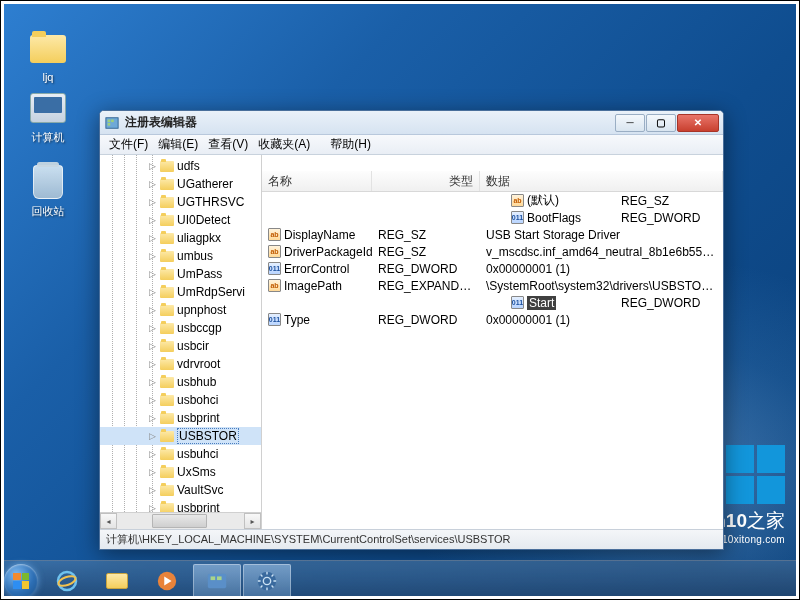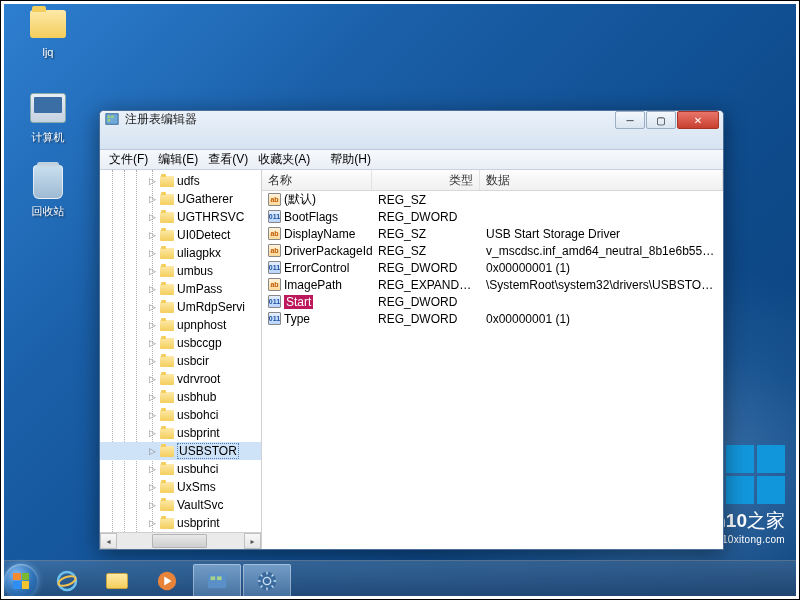--- a/index.html
+++ b/index.html
@@ -16,21 +16,21 @@
 .desktop-icon .ic { width: 40px; height: 40px; margin-bottom: 2px; display: flex; align-items: center; justify-content: center; }
 .ic-folder { background: linear-gradient(#fde9a8, #f4ce5c); border-radius: 3px; width: 36px; height: 28px; position: relative; }
 .ic-folder::before { content: ''; position: absolute; top: -4px; left: 2px; width: 14px; height: 6px; background: #f4ce5c; border-radius: 2px 2px 0 0; }
 .ic-computer { width: 36px; height: 30px; background: linear-gradient(#e8eef5,#c5d2e0); border: 1px solid #8aa; border-radius: 3px; position: relative; }
 .ic-computer::after { content: ''; position: absolute; top: 3px; left: 3px; right: 3px; height: 16px; background: #3a6ea5; border-radius: 1px; }
 .ic-bin { width: 30px; height: 34px; background: linear-gradient(rgba(220,235,245,0.9), rgba(180,200,215,0.85)); border-radius: 4px 4px 6px 6px; border: 1px solid rgba(255,255,255,0.6); position: relative; }
 .ic-bin::before { content: ''; position: absolute; top: -4px; left: 3px; right: 3px; height: 5px; background: rgba(200,215,225,0.95); border-radius: 3px; }
 
 
 .window { position: absolute; left: 99px; top: 110px; width: 625px; height: 440px; background: #fff; border: 1px solid #4a6f9b; border-radius: 5px 5px 0 0; box-shadow: 0 4px 22px rgba(0,0,0,0.45); display: flex; flex-direction: column; overflow: hidden; }
-.titlebar { height: 39px; background: linear-gradient(#eaf1f9,#d6e3f1); display: flex; align-items: flex-start; padding: 0 4px; border-bottom: 1px solid #b8c8dc; }
+.titlebar { height: 24px; background: linear-gradient(#eaf1f9,#d6e3f1); display: flex; align-items: center; padding: 0 4px; border-bottom: 1px solid #b8c8dc; font-weight: bold; }
 .titlebar .app-icon { width: 16px; height: 16px; margin-right: 5px; display: flex; align-items: center; justify-content: center; }
 .titlebar .app-icon svg { width: 14px; height: 14px; }
 .titlebar .title { font-size: 12px; color: #222; flex: 1; }
 .win-controls { display: flex; gap: 1px; }
 .win-btn { width: 30px; height: 18px; display: flex; align-items: center; justify-content: center; border: 1px solid #9aaec4; background: linear-gradient(#f4f8fc,#d9e5f0); border-radius: 2px; font-size: 10px; cursor: pointer; }
 .win-btn.close { background: linear-gradient(#e9756a,#c8402f); border-color: #a83428; color: #fff; width: 42px; }
 .menubar { height: 20px; background: linear-gradient(#f7f9fc,#e9eef5); border-bottom: 1px solid #c8d2dd; display: flex; align-items: center; font-size: 12px; padding-left: 4px; }
 .menubar span { padding: 0 5px; cursor: pointer; }
 .content { flex: 1; display: flex; overflow: hidden; }
 .tree-pane { width: 162px; background: #fff; border-right: 1px solid #d0d0d0; overflow: hidden; position: relative; }
@@ -41,56 +41,56 @@
 .tree-item .fld::before { content: ''; position: absolute; top: -2px; left: 1px; width: 5px; height: 3px; background: #f4ce5c; border-radius: 1px 1px 0 0; }
 .tree-item.selected { background: #cfe3f8; }
 .tree-item.selected .lbl { border: 1px dotted #4a7dbf; padding: 0 1px; }
 .tree-lines { position: absolute; left: 0; top: 0; bottom: 17px; width: 58px; pointer-events: none; }
 .tree-lines .vline { position: absolute; top: 0; bottom: 0; border-left: 1px dotted #b0b0b0; }
 .hscroll { position: absolute; bottom: 0; left: 0; right: 0; height: 17px; background: #f0f0f0; border-top: 1px solid #d0d0d0; display: flex; }
 .hscroll .sbtn { width: 17px; height: 16px; background: linear-gradient(#f8f8f8,#e4e4e4); border: 1px solid #c0c0c0; font-size: 8px; display: flex; align-items: center; justify-content: center; color: #555; }
 .hscroll .track { flex: 1; background: #eaeaea; position: relative; }
 .hscroll .thumb { position: absolute; top: 1px; bottom: 1px; background: linear-gradient(#e8e8e8,#cfcfcf); border: 1px solid #b5b5b5; border-radius: 1px; }
 .list-pane { flex: 1; background: #fff; display: flex; flex-direction: column; overflow: hidden; }
-.list-header { height: 21px; background: linear-gradient(#fdfdfd,#f0f0f0); border-bottom: 1px solid #d8d8d8; display: flex; font-size: 12px; color: #333; }
+.list-header { height: 21px; background: linear-gradient(#fdfdfd,#f0f0f0); border-bottom: 1px solid #d8d8d8; display: flex; font-size: 12px; color: #333; margin-top: 16px; }
 .list-header .col { padding: 2px 6px; border-right: 1px solid #e2e2e2; }
 .list-header .col.n { width: 110px; }
 .list-header .col.t { width: 108px; text-align: right; }
 .list-header .col.d { flex: 1; }
 .list-body { flex: 1; overflow: hidden; font-size: 12px; }
-.list-row { display: flex; height: 17px; align-items: center; cursor: pointer; }
+.list-row { display: flex; height: 17px; align-items: center; cursor: pointer; justify-content: flex-end; }
 .list-row .cell { padding: 0 6px; white-space: nowrap; overflow: hidden; text-overflow: ellipsis; }
 .list-row .cell.n { width: 110px; display: flex; align-items: center; gap: 3px; }
 .list-row .cell.t { width: 108px; }
 .list-row .cell.d { flex: 1; }
 .val-icon { width: 13px; height: 13px; border: 1px solid #888; border-radius: 1px; display: flex; align-items: center; justify-content: center; font-size: 7px; font-weight: bold; flex-shrink: 0; }
 .val-icon.sz { background: linear-gradient(#fff3dc,#ffd998); color: #c05a00; }
 .val-icon.dw { background: linear-gradient(#e4efff,#b8d4ff); color: #1a4f9e; }
-.list-row.selected .cell.n .nm { background: #be185d; color: #fff; padding: 0 2px; }
+.list-row.selected .cell.n .nm { background: #404040; color: #fff; padding: 0 2px; }
 .statusbar { height: 20px; background: linear-gradient(#f4f6f9,#e5eaef); border-top: 1px solid #c8d0da; font-size: 11px; padding: 2px 6px; color: #333; }
 
 
 .taskbar { position: absolute; bottom: 0; left: 0; right: 0; height: 40px; background: linear-gradient(rgba(90,130,170,0.5), rgba(40,70,105,0.65)); backdrop-filter: blur(2px); border-top: 1px solid rgba(255,255,255,0.25); display: flex; align-items: center; }
 .start-orb { width: 42px; height: 40px; display: flex; align-items: center; justify-content: center; cursor: pointer; }
 .start-orb .orb { width: 34px; height: 34px; border-radius: 50%; background: radial-gradient(circle at 35% 30%, #7db8ef 0%, #2d6fb5 55%, #194e86 100%); box-shadow: 0 0 6px rgba(120,190,255,0.6), inset 0 1px 2px rgba(255,255,255,0.5); display: grid; grid-template: 1fr 1fr / 1fr 1fr; gap: 1px; padding: 9px; }
 .start-orb .orb div:nth-child(1){ background:#f28a2e;} .start-orb .orb div:nth-child(2){background:#7cb82f;} .start-orb .orb div:nth-child(3){background:#2e8ef2;} .start-orb .orb div:nth-child(4){background:#f2c52e;}
 .tb-item { width: 48px; height: 34px; margin: 0 1px; display: flex; align-items: center; justify-content: center; border-radius: 2px; cursor: pointer; }
 .tb-item.active { background: linear-gradient(rgba(170,205,240,0.55), rgba(110,155,200,0.45)); box-shadow: inset 0 0 0 1px rgba(255,255,255,0.35); }
 .tb-icon { width: 26px; height: 26px; display: flex; align-items: center; justify-content: center; font-size: 18px; }
 
 .border-frame { position: absolute; inset: 0; border: 1px solid #000; pointer-events: none; }
 .border-inner { position: absolute; inset: 1px; border: 3px solid #fff; pointer-events: none; }
 </style>
 </head>
 <body>
 
 <div class="desktop">
   <div class="desktop-rays"></div>
 
-  <div class="desktop-icon" style="left:18px; top:4px;">
+  <div class="desktop-icon" style="left:18px; top:29px;">
     <div class="ic">
         <div class="ic-folder"></div>
       </div>
     <span>ljq</span>
   </div>
   <div class="desktop-icon" style="left:18px; top:88px;">
     <div class="ic">
         <div class="ic-computer"></div>
       </div>
     <span>计算机</span>
@@ -320,20 +320,21 @@
               <div class="cell n">
                 <span class="val-icon dw">011</span>
                 <span class="nm">Type</span>
               </div>
               <div class="cell t">REG_DWORD</div>
               <div class="cell d">0x00000001 (1)</div>
             </div>
           </div>
       </div>
     </div>
+    <div class="statusbar">计算机\HKEY_LOCAL_MACHINE\SYSTEM\CurrentControlSet\services\USBSTOR</div>
   </div>
 
   <div class="taskbar">
     <div class="start-orb">
       <div class="orb">
           <div></div>
           <div></div>
           <div></div>
           <div></div>
         </div>

